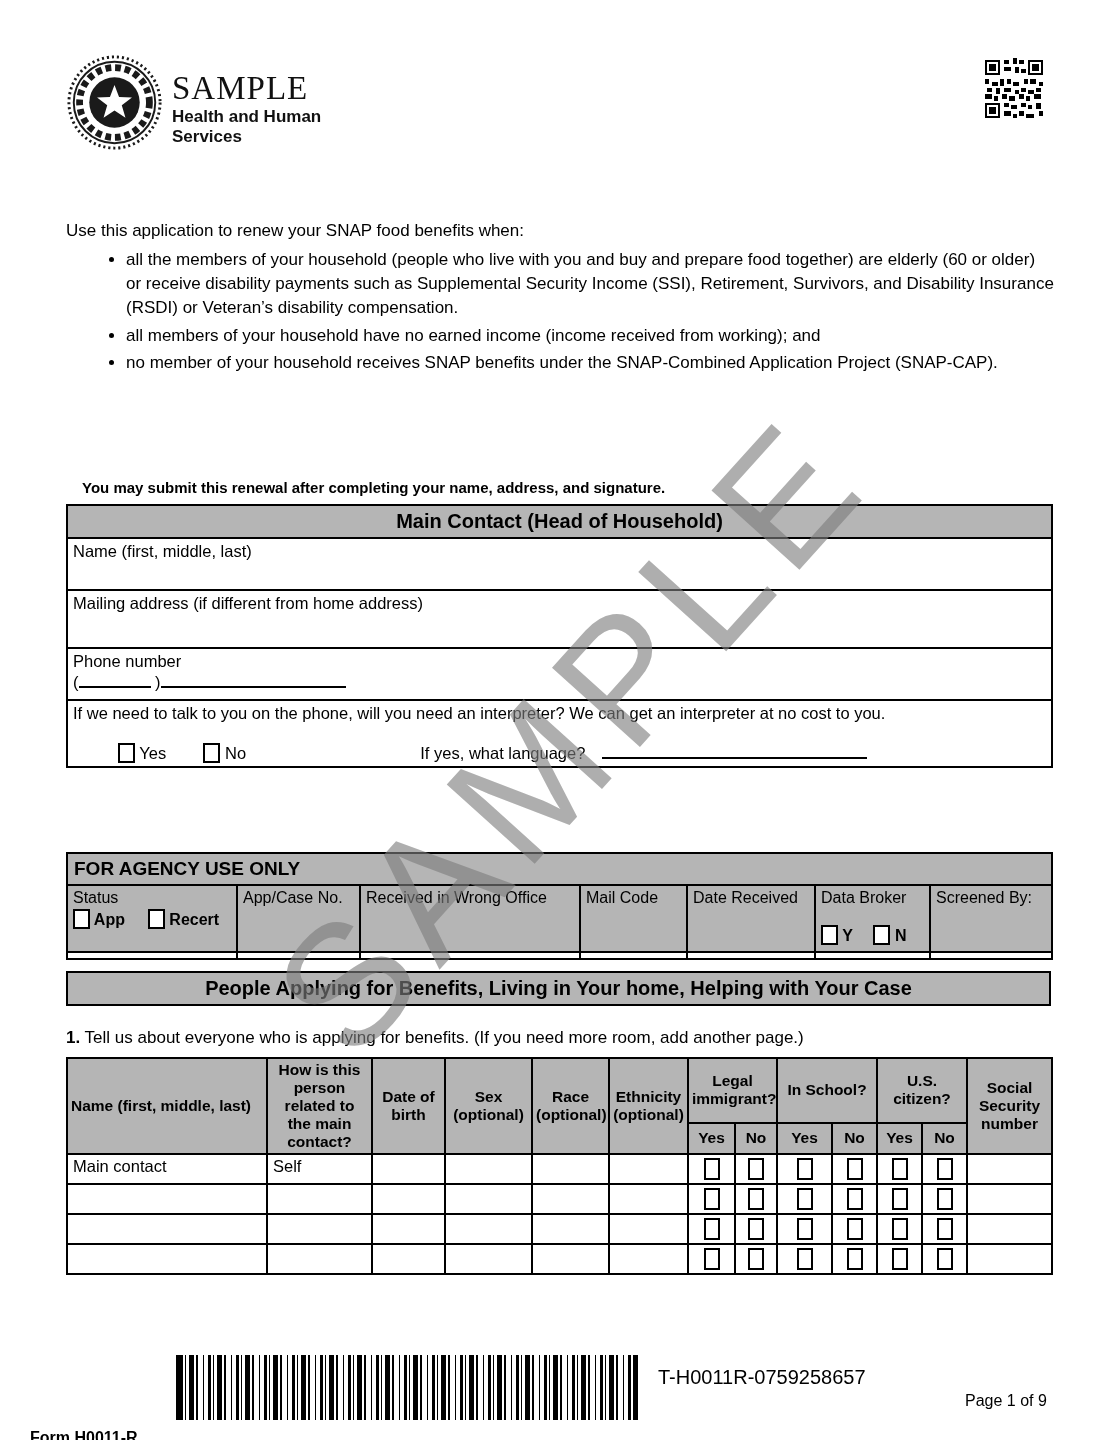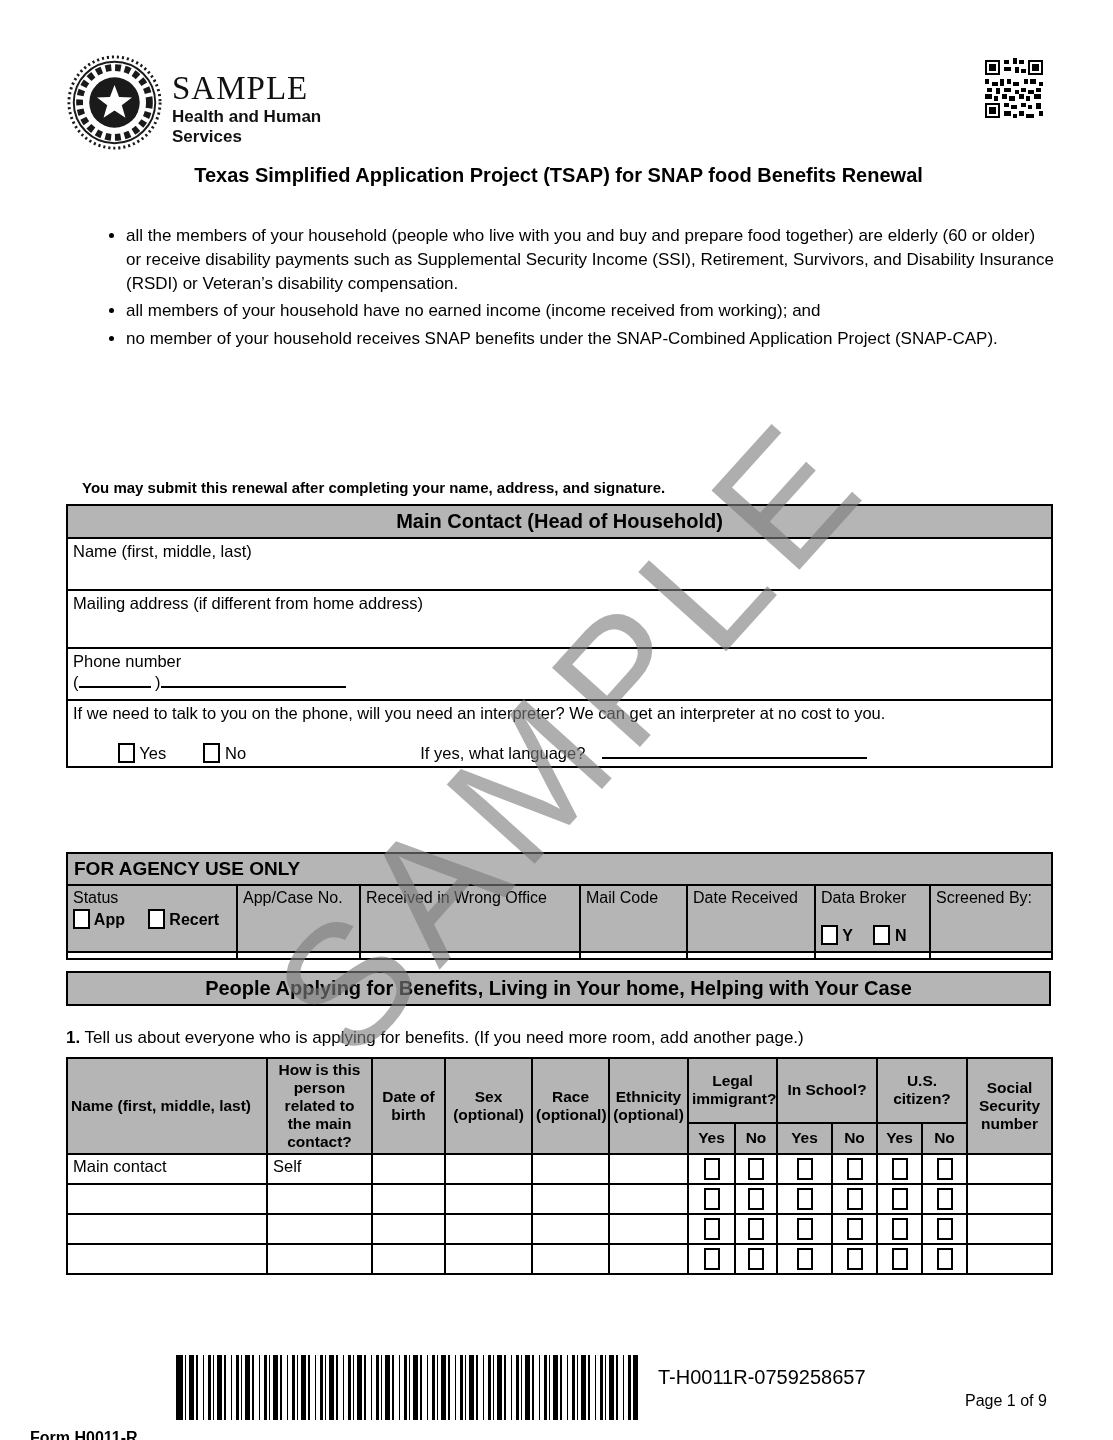--- a/index.html
+++ b/index.html
@@ -126,23 +126,23 @@
       <rect x="21" y="22" width="2" height="2"></rect>
         <rect x="25" y="21" width="2" height="3"></rect>
       <rect x="10" y="25" width="3" height="2"></rect>
         <rect x="14" y="26" width="2" height="2"></rect>
         <rect x="17" y="25" width="2" height="2"></rect>
       <rect x="20" y="26" width="4" height="2"></rect>
         <rect x="26" y="25" width="2" height="2"></rect>
     </g>
   </svg>
 
-  <div class="title">Texas Simplified Application Project (TSAP) for SNAP food Benefits Renewal</div>
 
   <div class="intro">
+    <div>Use this application to renew your SNAP food benefits when:</div>
     <ul>
       <li>all the members of your household (people who live with you and buy and prepare food together) are elderly (60 or older) or receive disability payments such as Supplemental Security Income (SSI), Retirement, Survivors, and Disability Insurance (RSDI) or Veteran’s disability compensation.</li>
       <li>all members of your household have no earned income (income received from working); and</li>
       <li>no member of your household receives SNAP benefits under the SNAP-Combined Application Project (SNAP-CAP).</li>
     </ul>
   </div>
 
   <div class="note">You may submit this renewal after completing your name, address, and signature.</div>
 
   <table class="mc-table">

